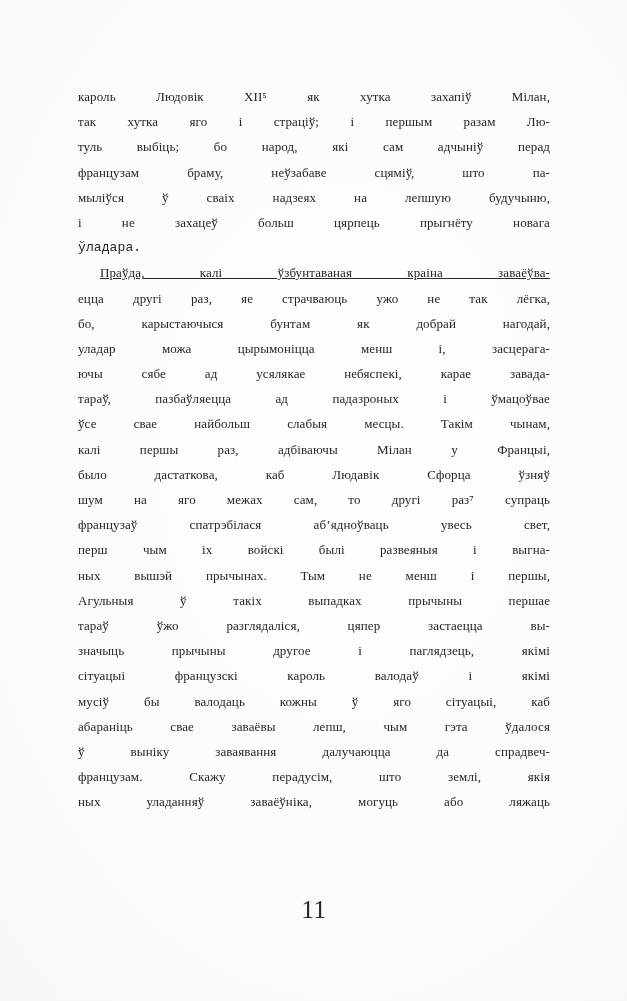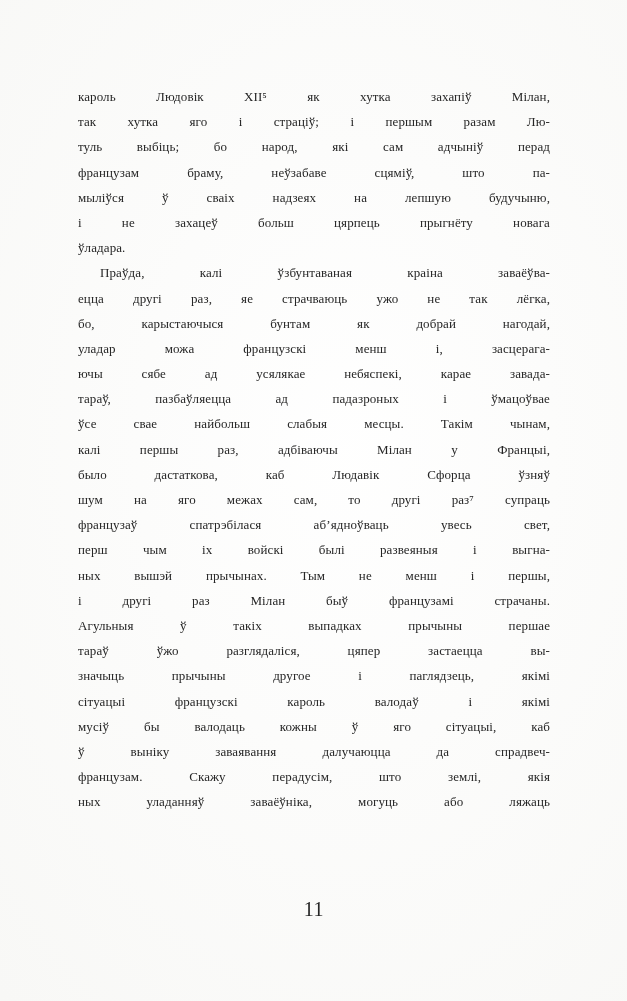--- a/index.html
+++ b/index.html
@@ -29,31 +29,33 @@
     height: 25.2px;
     overflow: hidden;
     text-align: justify;
     text-align-last: justify;
     color: var(--text-color, #262626);
     letter-spacing: 0.1px;
   }
   .line.para-end {
     text-align: center;
     text-align-last: left;
+    font-family: Liberation Mono, monospace;
   }
   .line.indent {
     text-indent: 22px;
+    text-decoration: underline;
   }
   .page-number {
     position: absolute;
     left: 78px;
     top: 897px;
     width: 472px;
     text-align: center;
-    font-size: 20px;
+    font-size: 25px;
     line-height: 25px;
     letter-spacing: 0.5px;
     color: var(--text-color, #262626);
   }
 </style>
 </head>
 <body>
 
 <div class="page">
 
@@ -66,36 +68,36 @@
       <div class="line">французам браму, неўзабаве сцяміў, што па-</div>
       <div class="line">мыліўся ў сваіх надзеях на лепшую будучыню,</div>
       <div class="line">і не захацеў больш цярпець прыгнёту новага</div>
       <div class="line para-end">ўладара.</div>
     </div>
 
     <div class="paragraph">
       <div class="line indent">Праўда, калі ўзбунтаваная краіна заваёўва-</div>
       <div class="line">ецца другі раз, яе страчваюць ужо не так лёгка,</div>
       <div class="line">бо, карыстаючыся бунтам як добрай нагодай,</div>
-      <div class="line">уладар можа французскі менш і, засцерага-</div>
+      <div class="line">уладар можа цырымоніцца менш і, засцерага-</div>
       <div class="line">ючы сябе ад усялякае небяспекі, карае завада-</div>
       <div class="line">тараў, пазбаўляецца ад падазроных і ўмацоўвае</div>
       <div class="line">ўсе свае найбольш слабыя месцы. Такім чынам,</div>
       <div class="line">калі першы раз, адбіваючы Мілан у Францыі,</div>
       <div class="line">было дастаткова, каб Людавік Сфорца ўзняў</div>
       <div class="line">шум на яго межах сам, то другі раз⁷ супраць</div>
       <div class="line">французаў спатрэбілася аб’ядноўваць увесь свет,</div>
       <div class="line">перш чым іх войскі былі развеяныя і выгна-</div>
       <div class="line">ных вышэй прычынах. Тым не менш і першы,</div>
-      <div class="line">і другі раз Мілан быў французамі страчаны.</div>
       <div class="line">Агульныя ў такіх выпадках прычыны першае</div>
       <div class="line">тараў ўжо разглядаліся, цяпер застаецца вы-</div>
       <div class="line">значыць прычыны другое і паглядзець, якімі</div>
       <div class="line">сітуацыі французскі кароль валодаў і якімі</div>
       <div class="line">мусіў бы валодаць кожны ў яго сітуацыі, каб</div>
+      <div class="line">абараніць свае заваёвы лепш, чым гэта ўдалося</div>
       <div class="line">ў выніку заваявання далучаюцца да спрадвеч-</div>
       <div class="line">французам. Скажу перадусім, што землі, якія</div>
       <div class="line">ных уладанняў заваёўніка, могуць або ляжаць</div>
     </div>
 
   </main>
 
   <footer>
     <div class="page-number">11</div>
   </footer>

